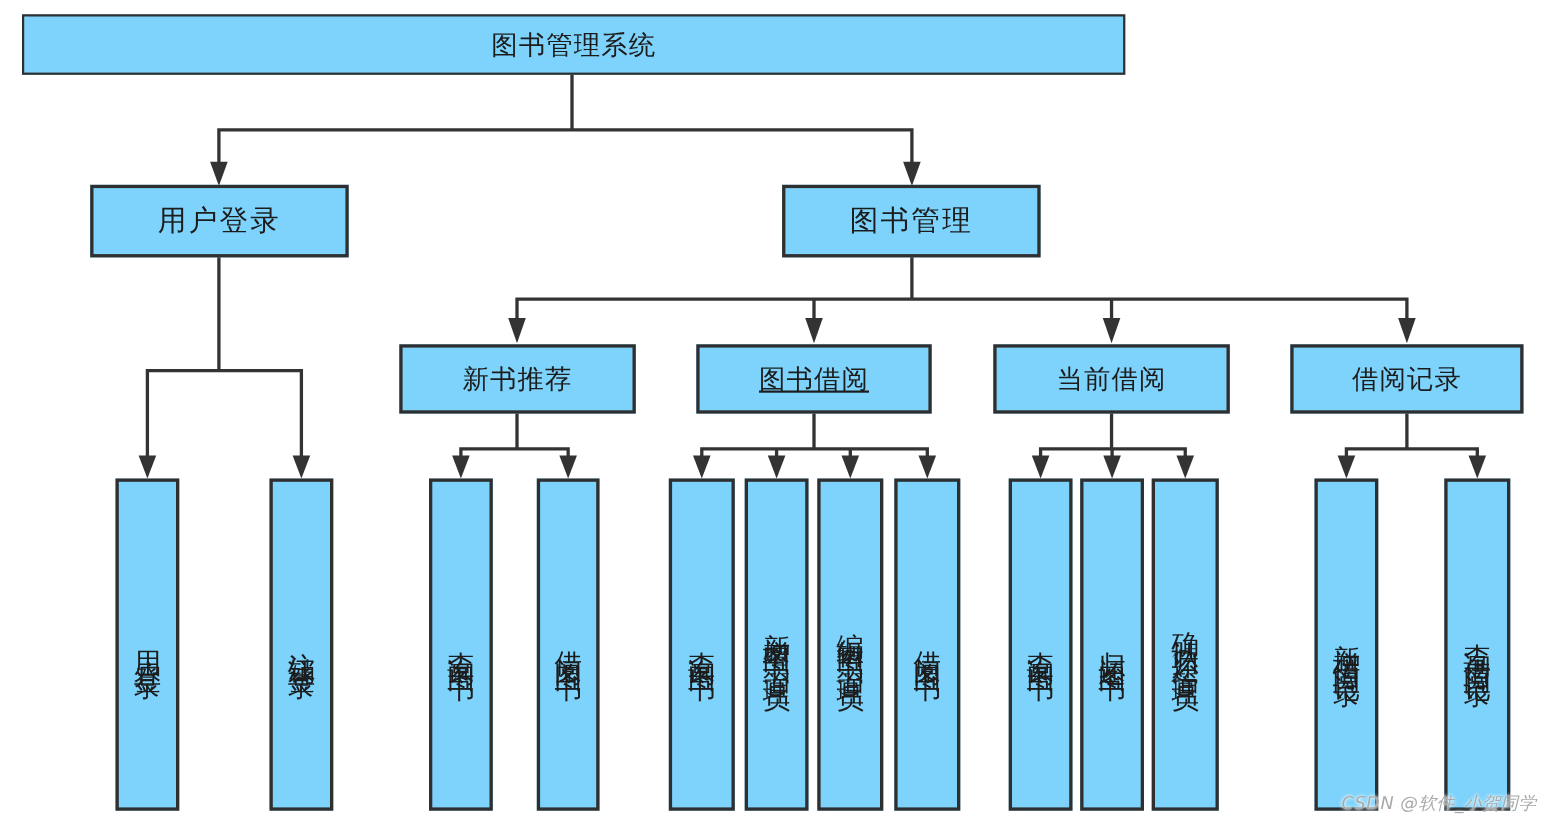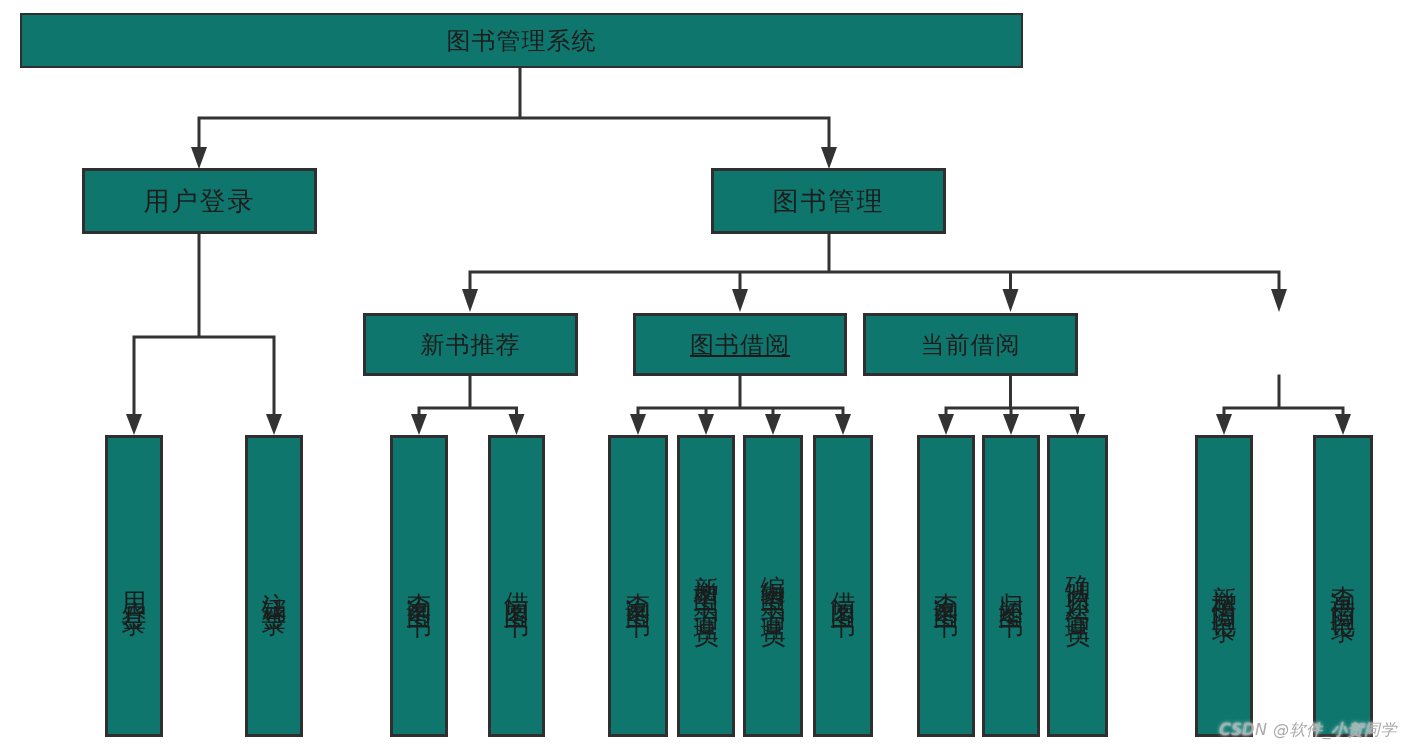--- a/index.html
+++ b/index.html
@@ -2,21 +2,21 @@
 <html><head>
 <meta charset="utf-8">
 <style>
   html,body{margin:0;padding:0;background:#ffffff;}
   .canvas{
     position:relative;width:1405px;height:747px;background:#ffffff;
     font-family:"DejaVu Sans","Liberation Sans",sans-serif;overflow:hidden;
   }
   svg.wires{position:absolute;left:0;top:0;width:1405px;height:747px;}
   .node{
-    position:absolute;box-sizing:border-box;background:#0f766e;
+    position:absolute;box-sizing:border-box;background:#7dd3fc;
     border:3px solid #2f2f2f;color:#1c1c1c;
     display:flex;align-items:center;justify-content:center;
     line-height:1.25;white-space:nowrap;
   }
   .root{border-width:2px;font-size:24px;letter-spacing:1px;}
   .lvl2{font-size:26px;letter-spacing:2px;}
   .lvl3{font-size:24px;letter-spacing:1px;}
   .leaf{
     writing-mode:vertical-rl;text-orientation:mixed;
     font-size:25px;letter-spacing:7px;line-height:1;
@@ -64,21 +64,22 @@
     </g>
   </svg>
 
   <div class="node root" style="left:20px;top:13px;width:1003px;height:55px;">图书管理系统</div>
 
   <div class="node lvl2" style="left:82px;top:168px;width:235px;height:66px;">用户登录</div>
   <div class="node lvl3" style="left:363px;top:313px;width:215px;height:63px;">新书推荐</div>
 
   <div class="node lvl2" style="left:711px;top:168px;width:235px;height:66px;">图书管理</div>
   <div class="node lvl3" style="left:633px;top:313px;width:214px;height:63px;text-decoration:underline;">图书借阅</div>
-  <div class="node lvl3" style="left:863px;top:313px;width:215px;height:63px;">当前借阅</div>
+  <div class="node lvl3" style="left:903px;top:313px;width:215px;height:63px;">当前借阅</div>
+  <div class="node lvl3" style="left:1173px;top:313px;width:212px;height:63px;">借阅记录</div>
 
   <div class="node leaf" style="left:105px;top:435px;width:58px;height:302px;">用户登录</div>
   <div class="node leaf" style="left:245px;top:435px;width:58px;height:302px;">注销登录</div>
 
   <div class="node leaf" style="left:390px;top:435px;width:58px;height:302px;">查询图书</div>
   <div class="node leaf" style="left:488px;top:435px;width:57px;height:302px;">借阅图书</div>
 
   <div class="node leaf" style="left:608px;top:435px;width:60px;height:302px;">查询图书</div>
   <div class="node leaf" style="left:677px;top:435px;width:58px;height:302px;">新增图书（管理员）</div>
   <div class="node leaf" style="left:743px;top:435px;width:60px;height:302px;">编辑图书（管理员）</div>

